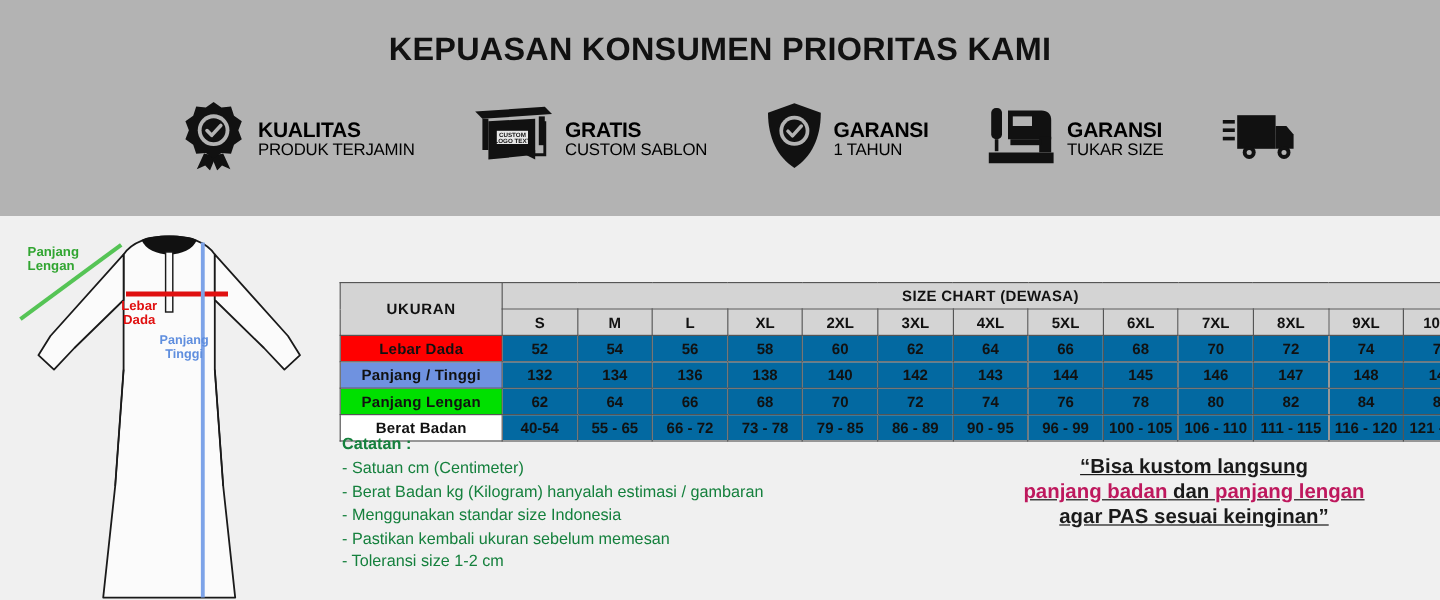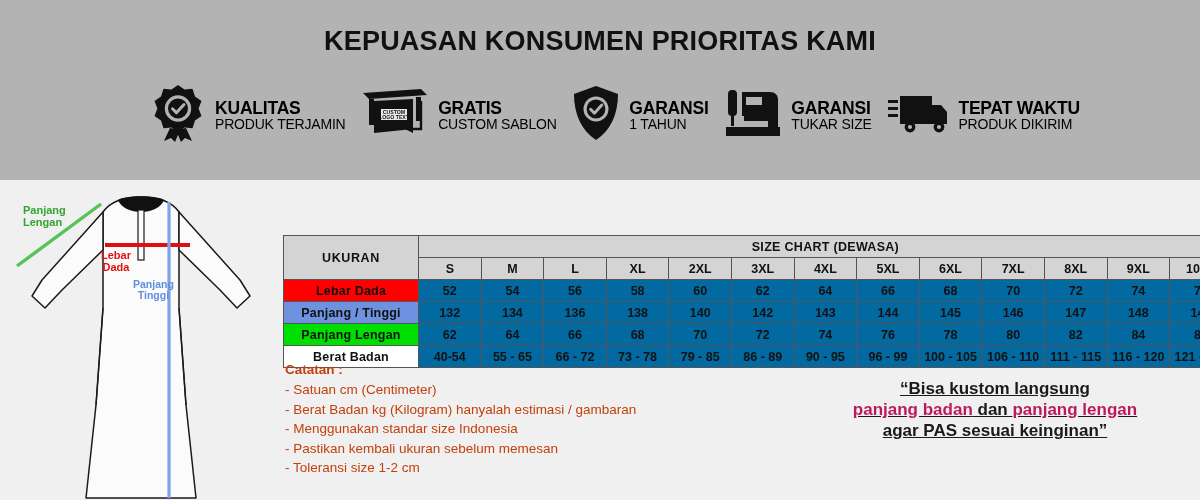--- a/index.html
+++ b/index.html
@@ -156,21 +156,21 @@
   }
   .r-chest  { background: #ff0000; color: #7d0000; }
   .r-length { background: #6f92e0; color: #0d2f7a; }
   .r-sleeve { background: #00e000; color: #0a5c0a; }
   .r-weight { background: #ffffff; color: #111; }
 
   
   .notes {
     position: absolute;
     left: 285px; top: 362px;
-    color: #c2410c;
+    color: #15803d;
   }
   .notes-title {
     font-size: 13.5px;
     font-weight: bold;
     margin-bottom: 3px;
   }
   .notes-list {
     list-style: none;
     margin: 0;
     padding: 0;
@@ -282,24 +282,20 @@
           <rect x="1" y="10" width="10" height="3" fill="#111"></rect>
           <rect x="1" y="17" width="10" height="3" fill="#111"></rect>
           <rect x="1" y="24" width="10" height="3" fill="#111"></rect>
           <rect x="13" y="6" width="32" height="28" fill="#111"></rect>
           <path fill="#111" d="M45 15 L54 15 L60 22 L60 34 L45 34 Z"></path>
           <circle cx="23" cy="37" r="5.4" fill="#111"></circle>
           <circle cx="23" cy="37" r="2.1" fill="#b3b3b3"></circle>
           <circle cx="52" cy="37" r="5.4" fill="#111"></circle>
           <circle cx="52" cy="37" r="2.1" fill="#b3b3b3"></circle>
         </svg>
-      </span>
-      <span class="badge-text">
-        <span class="badge-line1">TEPAT WAKTU</span>
-        <span class="badge-line2">PRODUK DIKIRIM</span>
       </span>
     </div>
 
   </div>
 </div>
 
 <div class="garment">
   <svg width="283" height="320" viewBox="0 0 283 320">
 
     <path d="M103 32 C110 22 124 17 141 17 C158 17 172 22 179 32

